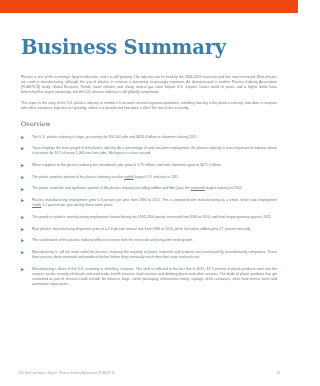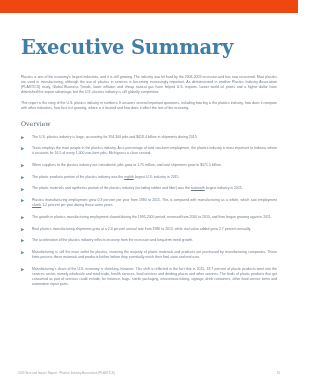--- a/index.html
+++ b/index.html
@@ -122,21 +122,21 @@
 </style>
 </head>
 <body>
 
 <div class="page">
 
   <div class="top-bar"></div>
 
   <div class="content">
 
-    <h1 class="page-title">Executive Summary</h1>
+    <h1 class="page-title">Business Summary</h1>
 
     <div class="intro">
       <p class="body-text">Plastics is one of the economy's largest industries, and it is still growing. The industry was hit hard by the 2008-2009 recession and has now recovered. Most plastics are used in manufacturing, although the use of plastics in services is becoming increasingly important. As demonstrated in another Plastics Industry Association (PLASTICS) study, Global Business Trends, lower inflation and cheap natural gas have helped U.S. exports. Lower world oil prices and a higher dollar have diminished the export advantage, but the U.S. plastics industry is still globally competitive.</p>
       <p class="body-text">This report is the story of the U.S. plastics industry in numbers. It answers several important questions, including how big is the plastics industry, how does it compare with other industries, how fast is it growing, where is it located and how does it affect the rest of the economy.</p>
     </div>
 
     <h2 class="section-heading">Overview</h2>
 
     <ul class="bullets">
         <li><span class="bullet-marker">

